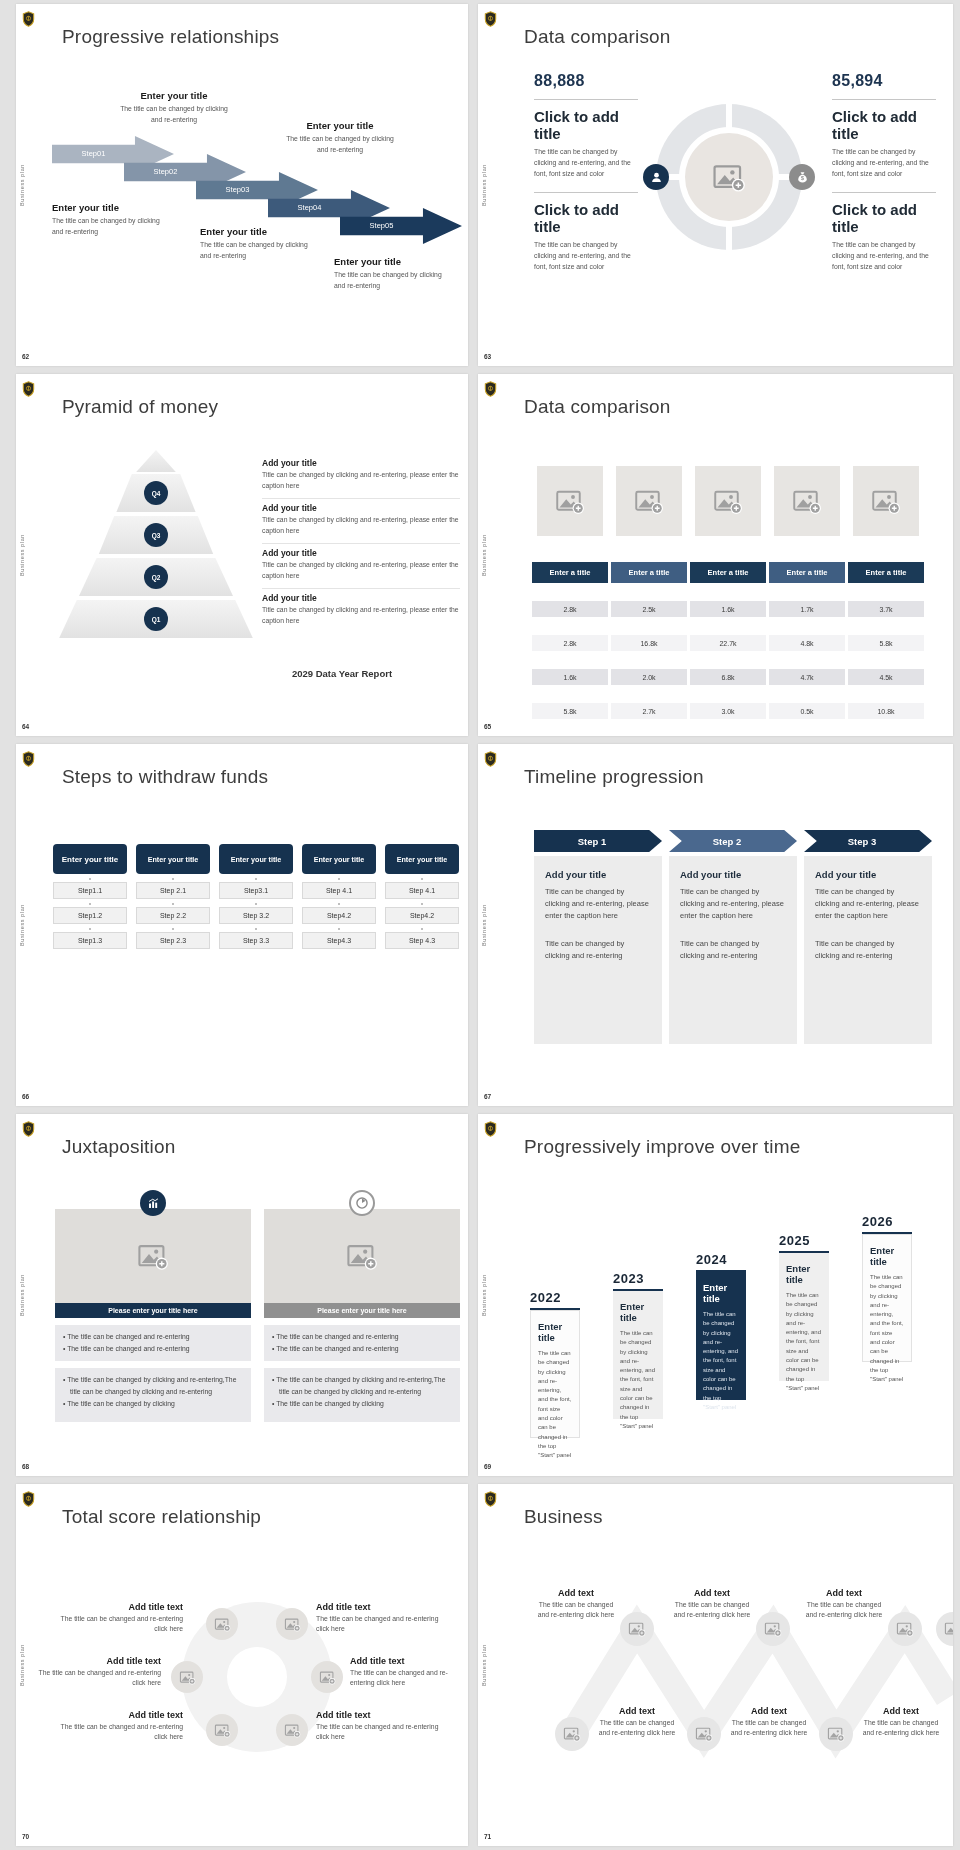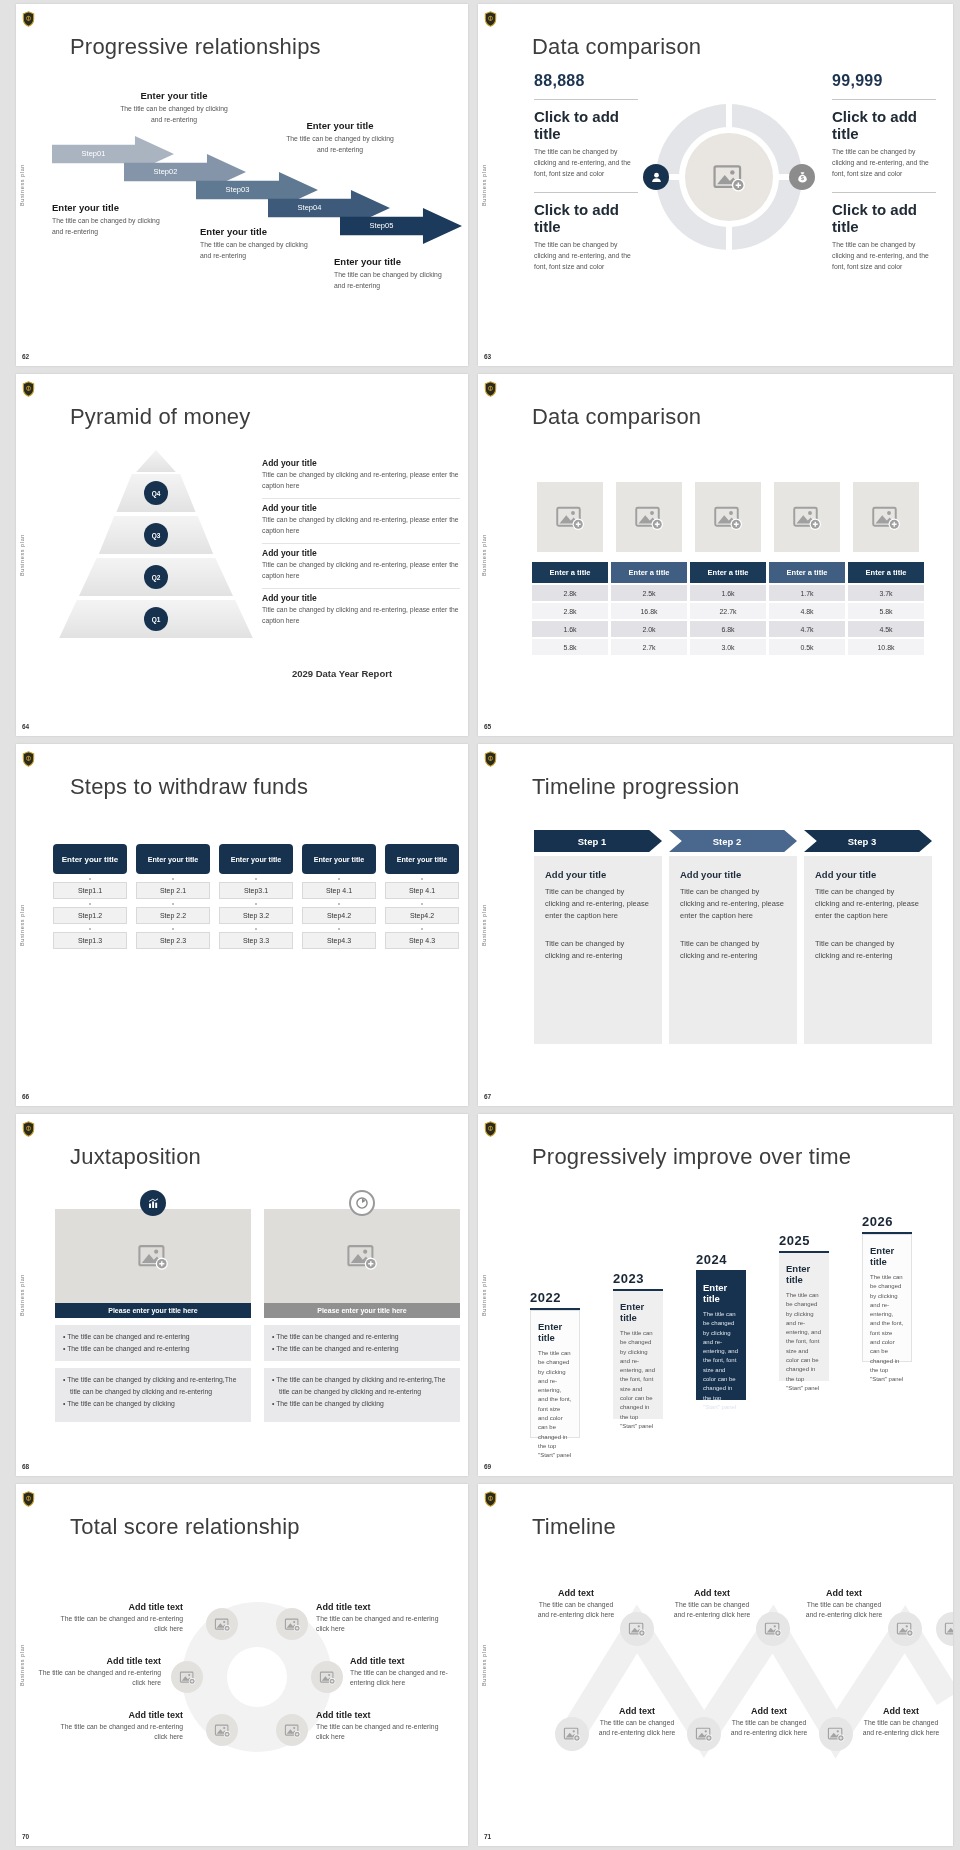--- a/index.html
+++ b/index.html
@@ -3,21 +3,21 @@
 <meta charset="utf-8">
 <style>
   html,body{margin:0;padding:0}
   body{width:960px;background:#e2e2e2;font-family:"Liberation Sans",sans-serif;-webkit-font-smoothing:antialiased}
   .grid{display:grid;grid-template-columns:452px 475px;column-gap:10px;row-gap:8px;padding:4px 7px 4px 16px}
   .slide{height:362px;background:#fff;position:relative;overflow:hidden;box-shadow:0 0 2px rgba(0,0,0,.12)}
   
   .logo{position:absolute;left:6px;top:7px;width:13px;height:16px}
   .brand{position:absolute;left:3px;top:50%;transform:translateY(-50%) rotate(180deg);writing-mode:vertical-rl;font-size:5.5px;color:#777;letter-spacing:.6px}
   .pnum{position:absolute;left:6px;bottom:6px;font-size:6.5px;font-weight:bold;color:#333}
-  .stitle{position:absolute;left:46px;top:22px;margin:8px;font-size:22px;font-weight:300;color:#3d3d3d;letter-spacing:.2px;white-space:nowrap}
+  .stitle{position:absolute;left:46px;top:22px;margin:0;font-size:19px;font-weight:300;color:#3d3d3d;letter-spacing:.2px;white-space:nowrap}
   .icon{flex:0 0 auto}
   
   .s62-wrap{position:absolute;left:36px;top:86px;width:410px;height:214px}
   .s62-a{position:absolute;width:122px;height:36px;clip-path:polygon(0 24%,68% 24%,68% 0,100% 50%,68% 100%,68% 76%,0 76%)}
   .s62-a span{position:absolute;left:0;top:24%;width:68%;height:52%;display:flex;align-items:center;justify-content:center;color:#fff;font-size:7.5px;font-weight:normal}
   .s62-lab{position:absolute;width:112px}
   .s62-lab .h{font-size:9.5px;font-weight:bold;color:#1a1a1a;margin-bottom:3px}
   .s62-lab .b{font-size:6.8px;color:#555;line-height:1.55}
   .s62-lab.ctr{text-align:center}
   
@@ -43,21 +43,21 @@
   .s64-t2{top:68px;height:38px;clip-path:polygon(31% 0,69% 0,76% 100%,24% 100%)}
   .s64-t3{top:110px;height:38px;clip-path:polygon(23% 0,77% 0,85% 100%,15% 100%)}
   .s64-t4{top:152px;height:38px;clip-path:polygon(14% 0,86% 0,94% 100%,6% 100%)}
   .s64-q{position:absolute;left:98px;width:24px;height:24px;border-radius:50%;background:#16324f;color:#fff;font-size:6.5px;font-weight:bold;display:flex;align-items:center;justify-content:center}
   .s64-rows{position:absolute;left:246px;top:80px;width:198px}
   .s64-row{padding:4px 0 7px;border-bottom:1px solid #e4e4e4}
   .s64-row .h{font-size:8.5px;font-weight:bold;color:#222;margin-bottom:2px}
   .s64-row .b{font-size:6.8px;color:#555;line-height:1.55}
   .s64-foot{position:absolute;left:216px;top:294px;width:220px;text-align:center;font-size:9.5px;font-weight:bold;color:#333}
   
-  .s65-tab{position:absolute;left:54px;top:108px;display:grid;grid-template-columns:repeat(5,76px);gap:2px 3px}
+  .s65-tab{position:absolute;left:54px;top:92px;display:grid;grid-template-columns:repeat(5,76px);gap:18px 3px}
   .s65-ph{height:70px;margin:0 5px 8px;background:#e7e5e2;display:flex;align-items:center;justify-content:center;color:#a0a0a0}
   .s65-th{height:21px;color:#fff;font-weight:bold;font-size:7.5px;display:flex;align-items:center;justify-content:center}
   .s65-th.navy{background:#1b3a57}.s65-th.slate{background:#3f5e82}
   .s65-td{height:16px;font-size:7px;color:#3a3a3a;display:flex;align-items:center;justify-content:center}
   .s65-td.ra{background:#e2e2e6}.s65-td.rb{background:#f3f3f5}
   
   .s66-cols{position:absolute;left:37px;top:100px;display:grid;grid-template-columns:repeat(5,74px);gap:9px}
   .s66-hd{min-height:30px;background:#16324f;border-radius:4px;color:#fff;font-weight:bold;display:flex;align-items:center;justify-content:center;text-align:center;padding:2px 4px;box-sizing:border-box}
   .s66-hd.w1{font-size:8px}
   .s66-hd.w0{font-size:7.2px;white-space:nowrap}
@@ -232,21 +232,21 @@
             <use href="#sym-person"></use>
           </svg>
         </div>
       <div class="badge r">
           <svg class="icon" width="13" height="13">
             <use href="#sym-bag"></use>
           </svg>
         </div>
     </div>
     <div class="s63-col" style="left:354px">
-      <div class="val">99,999</div>
+      <div class="val">85,894</div>
       <div class="hr"></div>
       <div class="h">Click to add title</div>
       <div class="b">The title can be changed by clicking and re-entering, and the font, font size and color</div>
       <div class="hr" style="margin-top:12px"></div>
       <div class="h">Click to add title</div>
       <div class="b">The title can be changed by clicking and re-entering, and the font, font size and color</div>
     </div>
     <div class="pnum">63</div>
   </div>
 
@@ -586,21 +586,21 @@
         <div class="b">The title can be changed and re-entering click here</div>
     </div>
     <div class="pnum">70</div>
   </div>
 
   <div class="slide">
     <svg class="logo icon">
         <use href="#sym-logo"></use>
       </svg>
     <div class="brand">Business plan</div>
-    <h2 class="stitle">Timeline</h2>
+    <h2 class="stitle">Business</h2>
     <svg class="s71-band" width="475" height="362" viewBox="0 0 475 362">
       <polyline points="94,250 159,145 226,250 295,145 358,250 427,145 470,214" fill="none" stroke="#f0f0f0" stroke-width="26"></polyline>
     </svg>
     <div class="s71-lab" style="left:58px;top:104px">
       <div class="h">Add text</div>
         <div class="b">The title can be changed and re-entering click here</div>
     </div>
     <div class="s71-lab" style="left:194px;top:104px">
       <div class="h">Add text</div>
         <div class="b">The title can be changed and re-entering click here</div>

